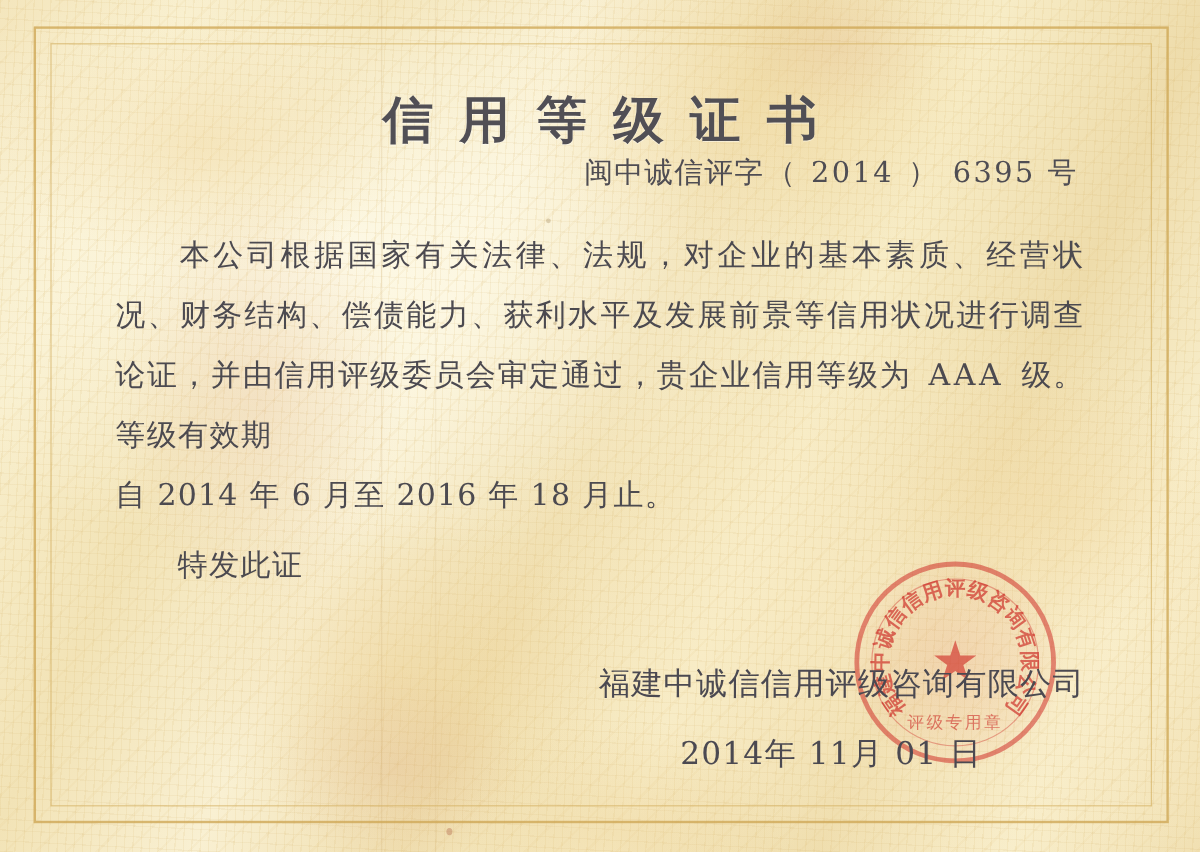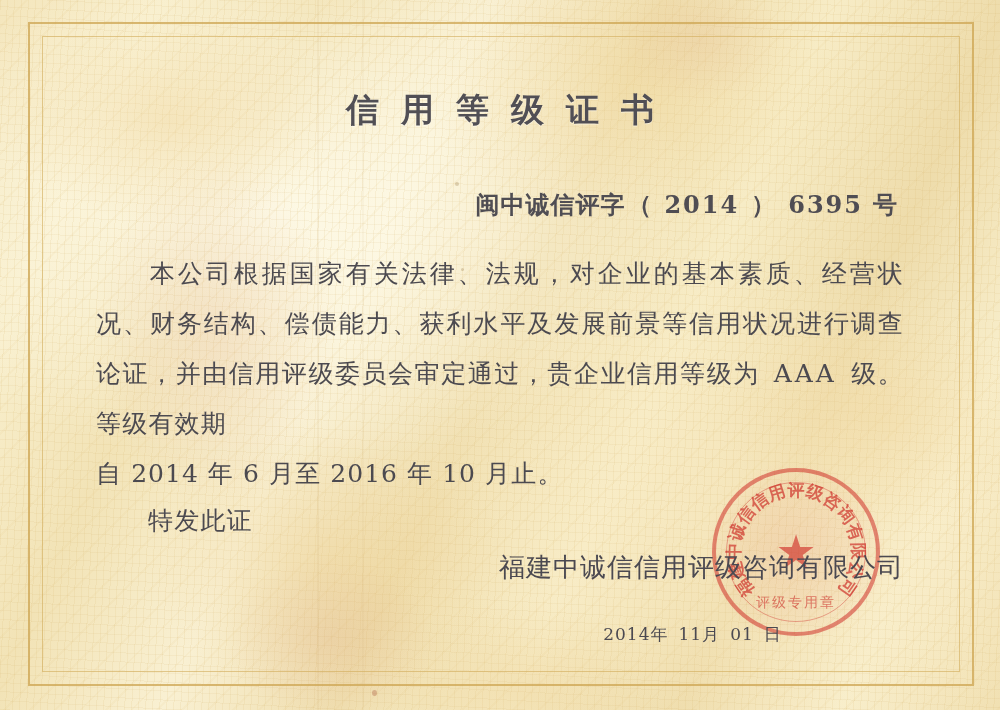--- a/index.html
+++ b/index.html
@@ -95,40 +95,38 @@
   
   .content {
     position: absolute;
     inset: 0;
     padding: 0 96px;
     box-sizing: border-box;
     color: #4a4a52;
   }
 
   .cert-title {
-    margin: 16px;
+    margin: 0;
     padding-top: 72px;
     text-align: center;
-    font-size: 33px;
+    font-size: 42px;
     font-weight: bold;
     letter-spacing: 22px;
     text-indent: 22px;
     color: #514f55;
     font-family: "DejaVu Serif", "Liberation Serif", serif;
     text-shadow: 0 1px 0 rgba(255,255,255,0.45);
   }
 
   .cert-number {
-    margin-top: 56px;
     text-align: right;
     font-size: 24px;
     letter-spacing: 1px;
     color: #4f4d53;
     padding-right: 6px;
-    font-weight: bold;
   }
   .cert-number .num {
     letter-spacing: 2px;
     padding: 0 10px;
   }
   .cert-number .paren { padding: 0 2px; }
 
   .body-text {
     margin-top: 28px;
     font-size: 25px;
@@ -139,42 +137,42 @@
   }
   .body-text .indent { display: inline-block; width: 52px; }
   .grade-value {
     padding: 0 14px;
     letter-spacing: 3px;
     font-weight: 400;
   }
   .inline-num { padding: 0 9px; letter-spacing: 1px; }
 
   .issue-line {
-    margin-top: 5px;
+    margin-top: 16px;
     font-size: 25px;
     letter-spacing: 1.2px;
     color: #4c4a50;
   }
   .issue-line .indent { display: inline-block; width: 52px; }
 
   .signature-block {
     position: absolute;
     right: 96px;
     bottom: 64px;
     text-align: center;
   }
   .issuer {
     font-size: 26px;
     letter-spacing: 1px;
     color: #4b4951;
     white-space: nowrap;
   }
   .issue-date {
-    margin-top: 38px;
-    font-size: 17px;
+    margin-top: 24px;
+    font-size: 26px;
     letter-spacing: 1px;
     color: #4b4951;
     padding-right: 18px;
     white-space: nowrap;
   }
   .issue-date span { padding: 0 5px; }
 
   
   .seal {
     position: absolute;
@@ -270,21 +268,21 @@
   <div class="content">
 
     <h1 class="cert-title">信用等级证书</h1>
 
     <div class="cert-number">
       <span>闽中诚信评字</span><span class="paren">（</span><span class="num">2014</span><span class="paren">）</span><span class="num">6395</span><span>号</span>
     </div>
 
     <div class="body-text">
       <span class="indent"></span><span>本公司根据国家有关法律、法规，对企业的基本素质、经营状况、财务结构、偿债能力、获利水平及发展前景等信用状况进行调查论证，并由信用评级委员会审定通过，贵企业信用等级为</span><span class="grade-value">AAA</span><span>级。等级有效期</span><br>
-      <span>自</span><span class="inline-num">2014</span><span>年</span><span class="inline-num">6</span><span>月至</span><span class="inline-num">2016</span><span>年</span><span class="inline-num">10</span><span>月止。</span>
+      <span>自</span><span class="inline-num">2014</span><span>年</span><span class="inline-num">6</span><span>月至</span><span class="inline-num">2016</span><span>年</span><span class="inline-num">18</span><span>月止。</span>
     </div>
 
     <div class="issue-line">
       <span class="indent"></span><span>特发此证</span>
     </div>
 
   </div>
 
   <div class="seal">
     <div class="seal-smudge"></div>

